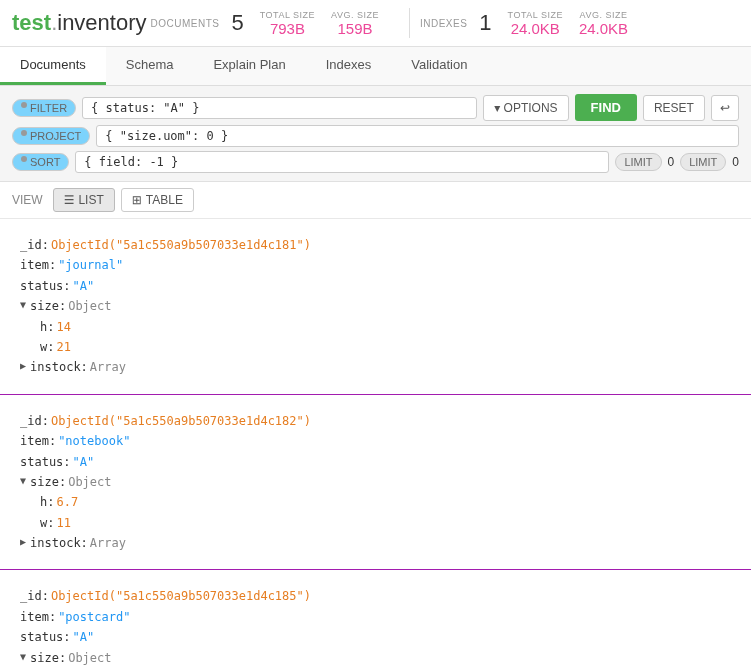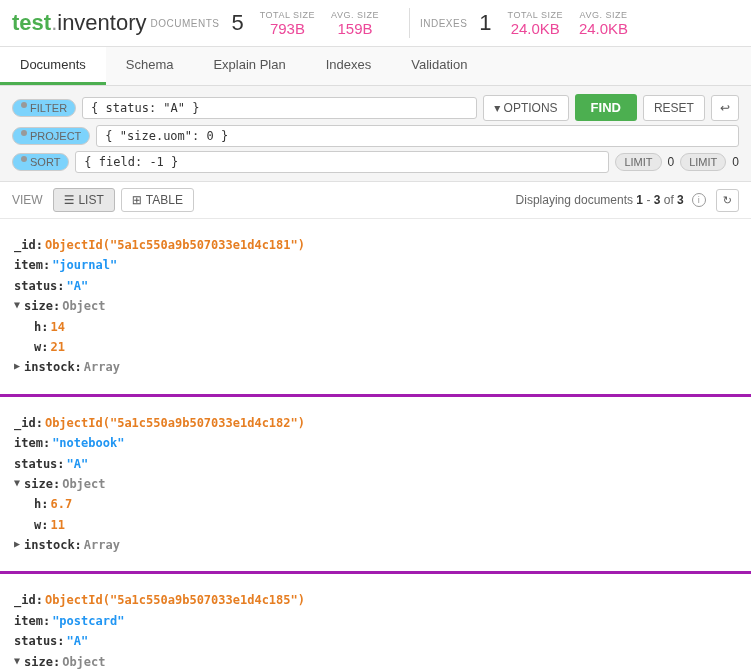--- a/index.html
+++ b/index.html
@@ -49,21 +49,21 @@
     .view-controls { display: flex; align-items: center; gap: 6px; }
     .view-label { font-size: 12px; color: #888; margin-right: 4px; }
     .view-btn { display: flex; align-items: center; gap: 4px; background: #fff; border: 1px solid #ccc; border-radius: 3px; padding: 4px 10px; font-size: 12px; cursor: pointer; color: #555; }
     .view-btn.active { background: #e8e8e8; border-color: #bbb; }
     .display-info { font-size: 12px; color: #666; }
     .display-info strong { color: #333; }
     .refresh-small { background: #fff; border: 1px solid #ccc; border-radius: 3px; padding: 4px 6px; font-size: 11px; cursor: pointer; color: #555; margin-left: 6px; }
 
     
     .documents-container { background: #fff; }
-    .document-card { padding: 16px 14px; border-bottom: 3px solid #a21caf; font-weight: bold; }
+    .document-card { padding: 16px 20px; border-bottom: 1px solid #a21caf; }
     .doc-field { display: flex; align-items: flex-start; line-height: 1.7; font-family: monospace; font-size: 12px; }
     .field-name { color: #333; margin-right: 2px; }
     .field-string { color: #2196f3; }
     .field-objectid { color: #e67e22; }
     .field-number { color: #e67e22; }
     .field-type { color: #888; }
     .expand-toggle { cursor: pointer; color: #555; margin-right: 4px; font-size: 10px; }
     .nested { padding-left: 20px; }
     .info-icon { display: inline-flex; align-items: center; justify-content: center; width: 14px; height: 14px; border-radius: 50%; border: 1px solid #999; font-size: 9px; color: #999; cursor: pointer; margin-left: 4px; }
     .header-right { display: flex; align-items: center; flex: 1; justify-content: flex-end; gap: 4px; }
@@ -154,32 +154,20 @@
     <span class="view-label">VIEW</span>
     <button class="view-btn active">
       <span>☰</span>
       <span>LIST</span>
     </button>
     <button class="view-btn">
       <span>⊞</span>
       <span>TABLE</span>
     </button>
   </div>
-  <div class="header-right">
-    <span class="display-info">
-      <span>Displaying documents</span>
-      <strong>1</strong>
-      <span> - </span>
-      <strong>3</strong>
-      <span> of </span>
-      <strong>3</strong>
-    </span>
-    <span class="info-icon">i</span>
-    <button class="refresh-small">↻</button>
-  </div>
 </div>
 
 <div class="documents-container">
 
   <div class="document-card">
     <div class="doc-field">
       <span class="field-name">_id: </span>
       <span class="field-objectid">ObjectId("<span>5a1c550a9b507033e1d4c181</span>")</span>
     </div>
     <div class="doc-field">

